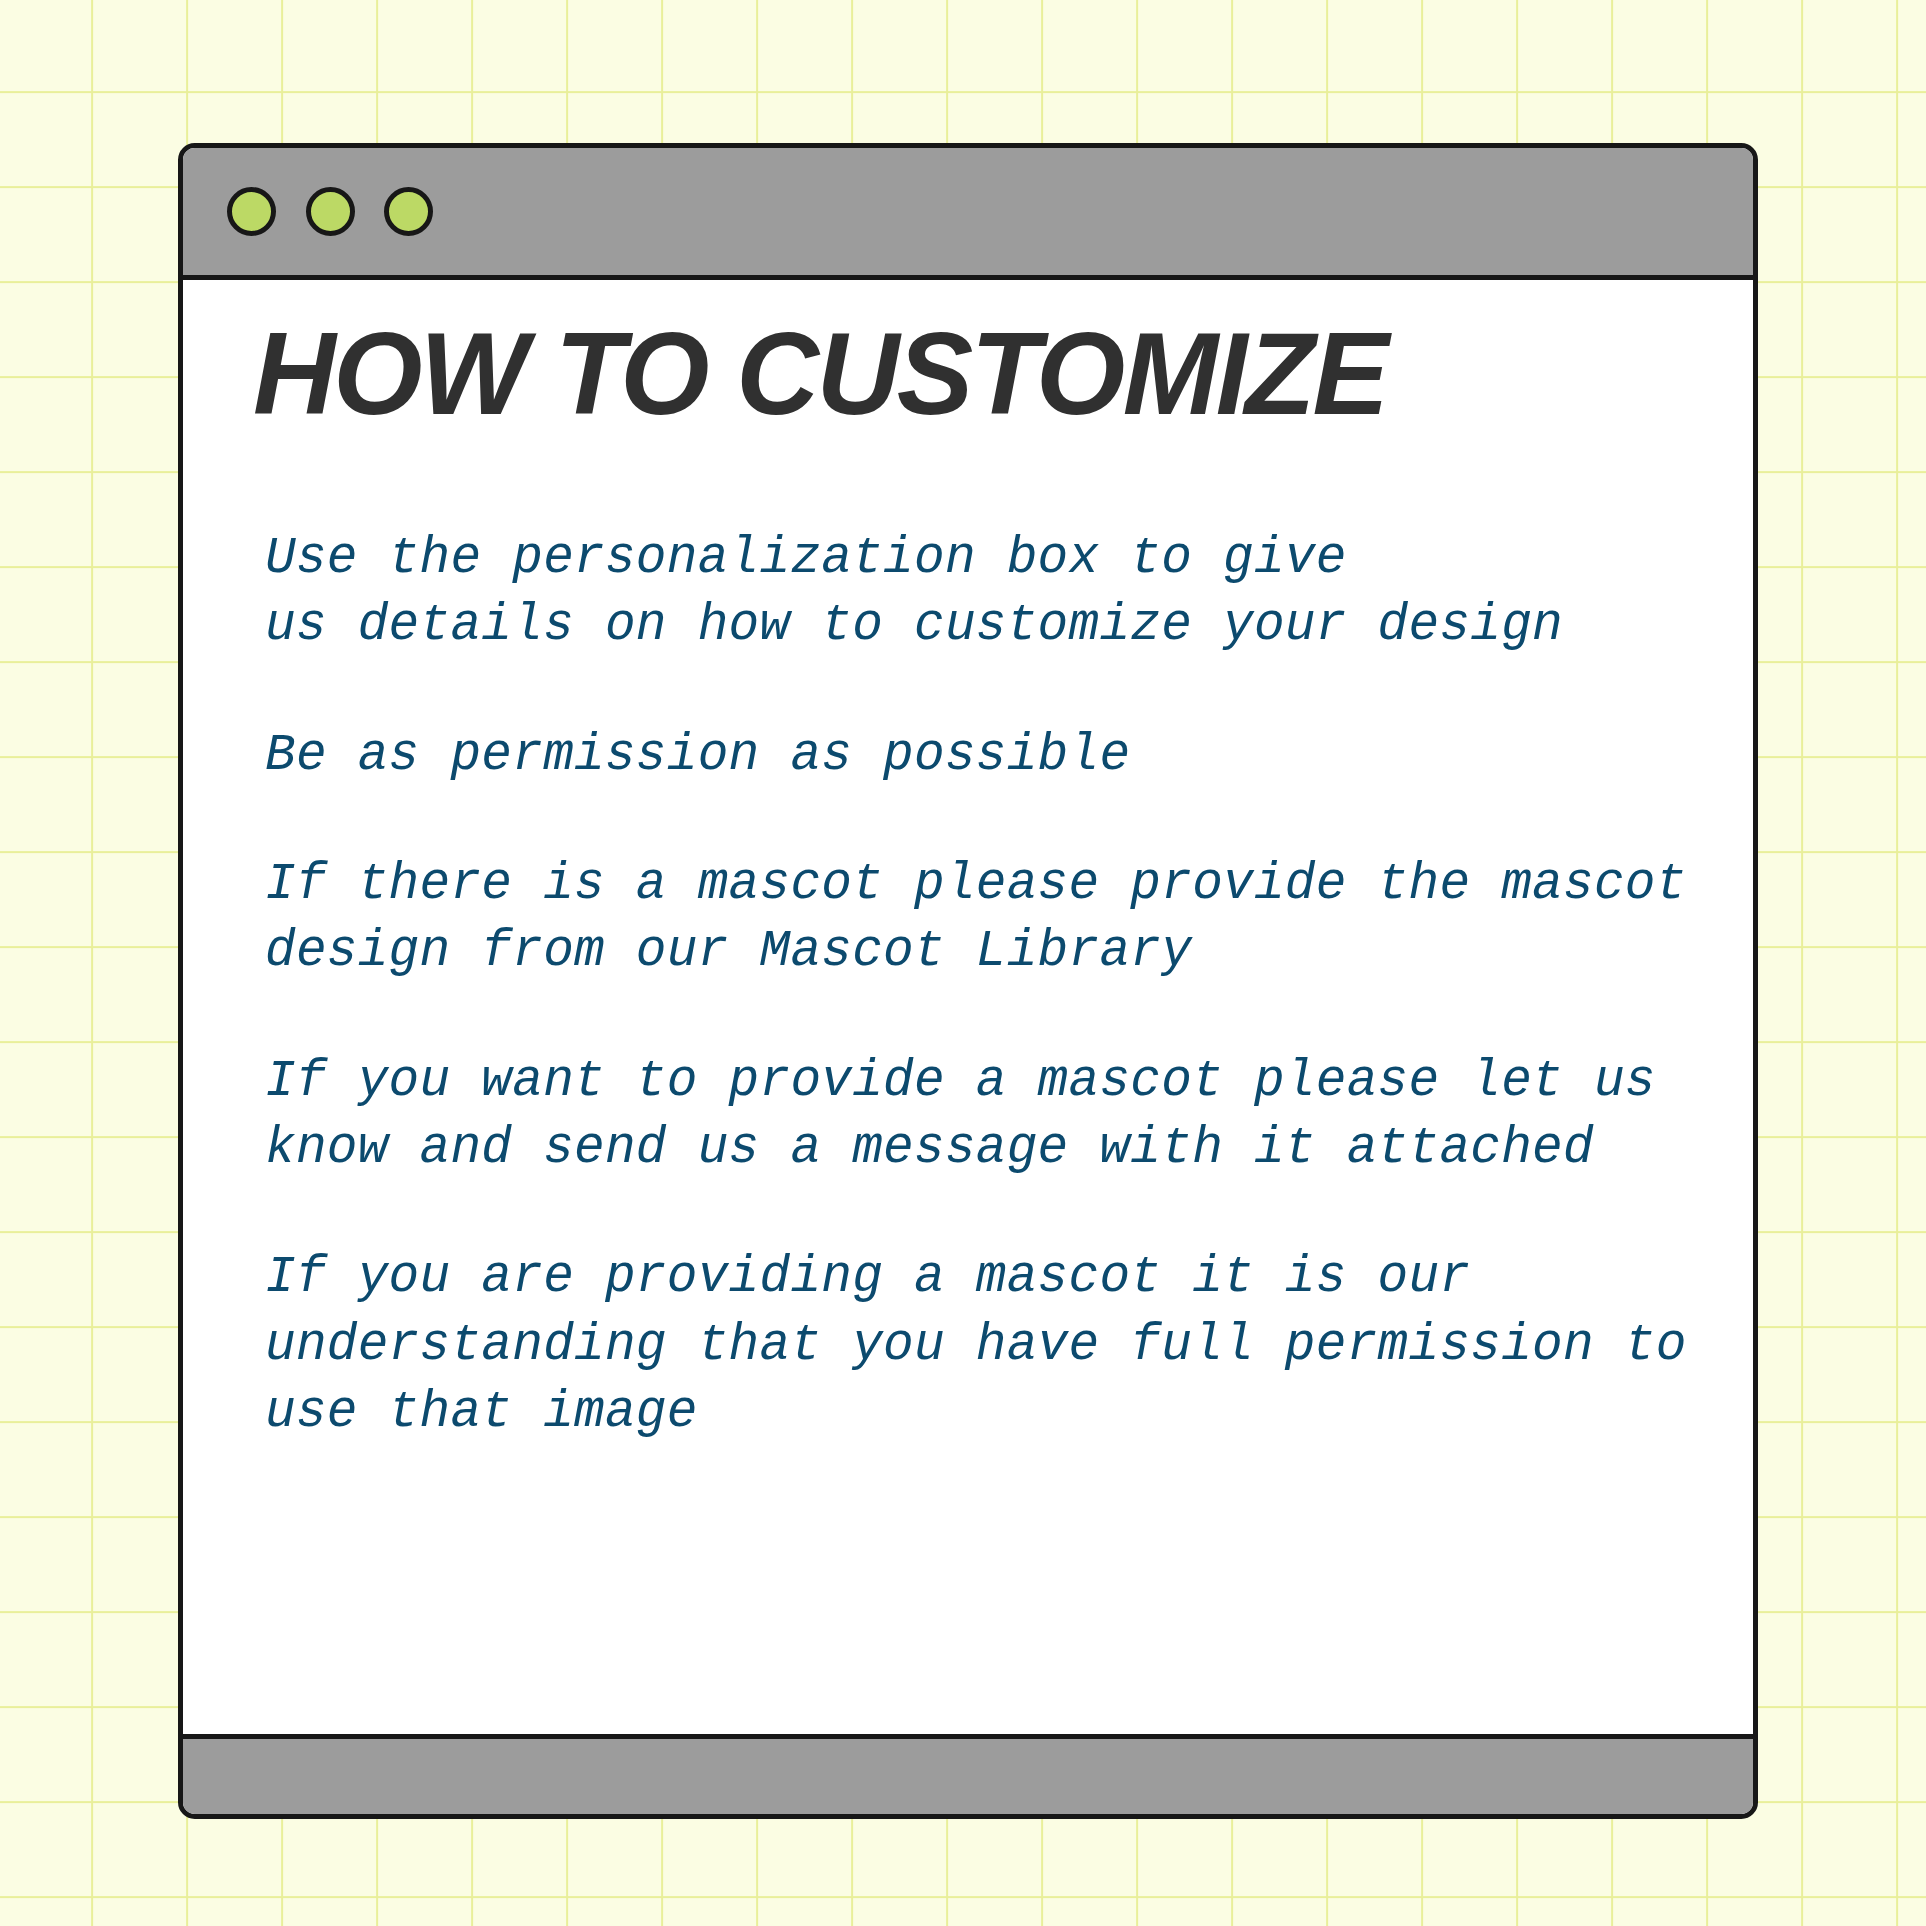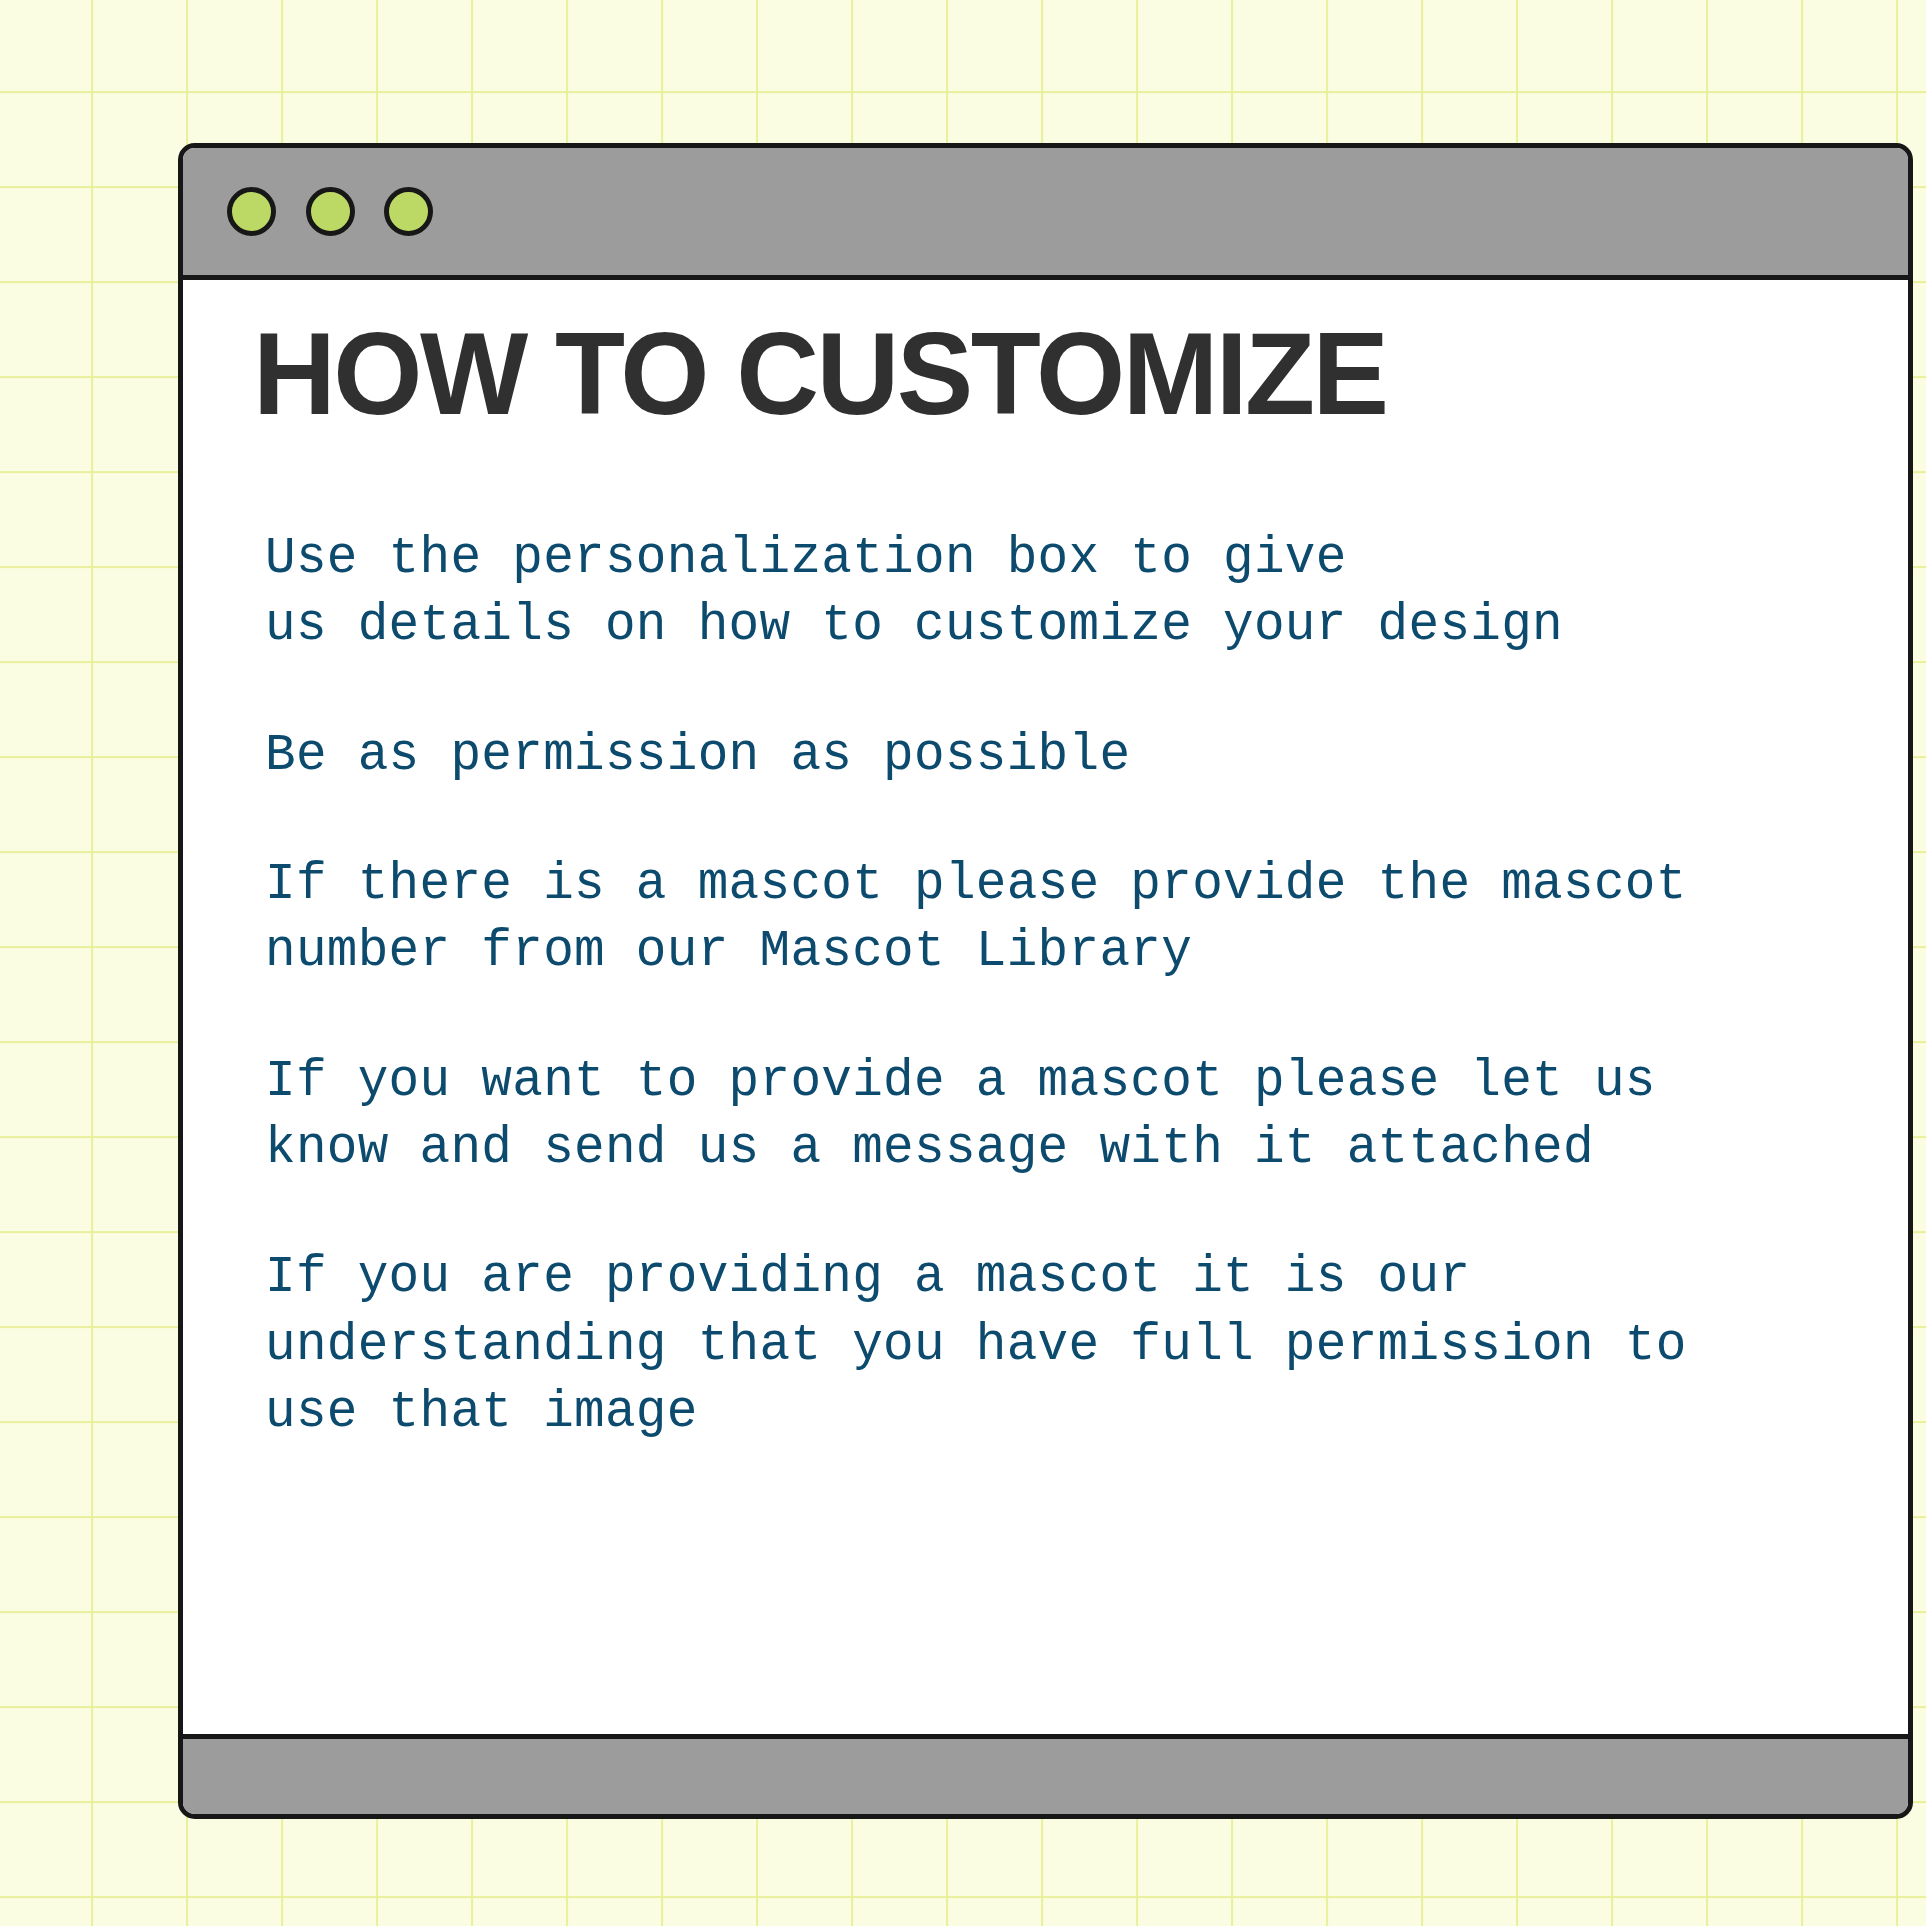--- a/index.html
+++ b/index.html
@@ -25,29 +25,30 @@
       linear-gradient(to bottom, #e9ef9a 1.9px, transparent 1.9px);
     background-size: 95px 95px;
     background-position: -3.9px -3.9px;
   }
 
   
   .window {
     position: absolute;
     left: 178px;
     top: 143px;
-    width: 1735px;
+    width: 1580px;
     height: 1676px;
     border: 5.8px solid #171717;
     border-radius: 16.7px;
     background: #ffffff;
     box-sizing: border-box;
     overflow: hidden;
     display: flex;
     flex-direction: column;
+    font-style: italic;
   }
 
   .titlebar {
     height: 132px;
     background: #9c9c9c;
     border-bottom: 5.8px solid #171717;
     box-sizing: border-box;
     display: flex;
     align-items: center;
     padding-left: 44px;
@@ -124,21 +125,21 @@
     </div>
 
     <div class="content">
       <h1 class="page-title">HOW TO CUSTOMIZE</h1>
 
       <ul class="body-list">
         <li class="body-item">Use the personalization box to give
 us details on how to customize your design</li>
         <li class="body-item">Be as permission as possible</li>
         <li class="body-item">If there is a mascot please provide the mascot
-number from our Mascot Library</li>
+design from our Mascot Library</li>
         <li class="body-item">If you want to provide a mascot please let us
 know and send us a message with it attached</li>
         <li class="body-item">If you are providing a mascot it is our
 understanding that you have full permission to
 use that image</li>
       </ul>
     </div>
 
     <div class="footerbar"></div>
 

